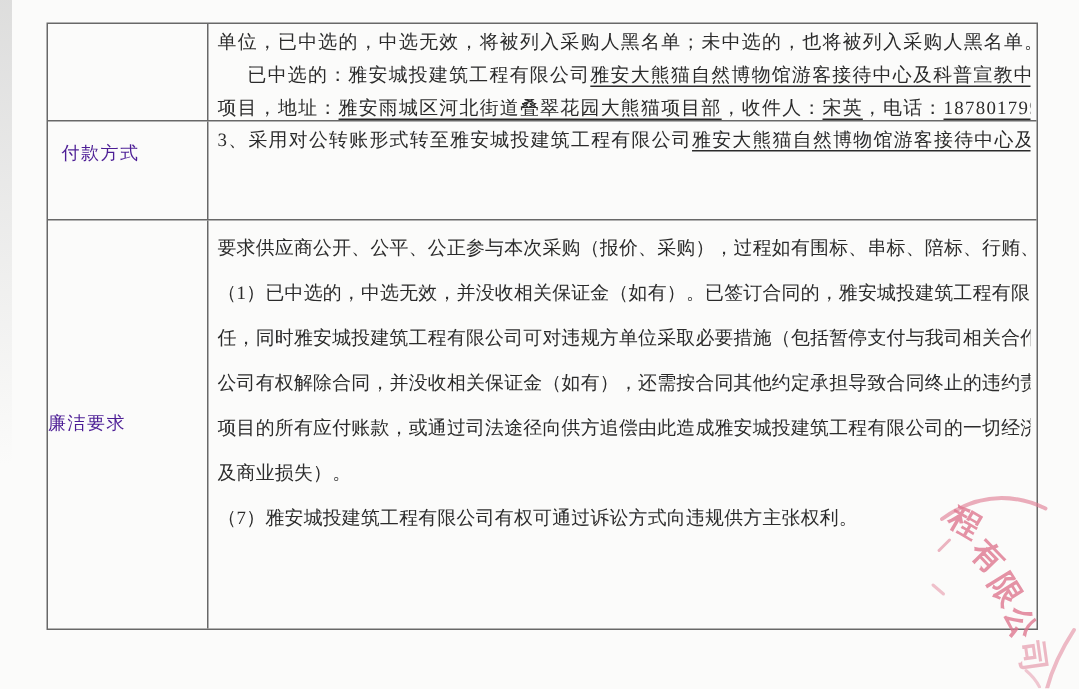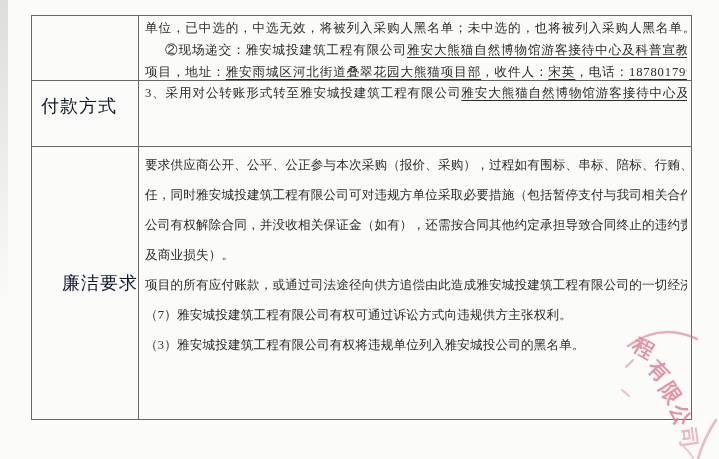--- a/index.html
+++ b/index.html
@@ -25,26 +25,26 @@
   }
   .trow{display:flex;border-bottom:1.4px solid #686868;box-sizing:border-box;}
   .trow:last-child{border-bottom:none;}
   .r0{height:64.5px;}
   .r1{height:66px;}
   .r2{height:272.5px;}
   .cell{box-sizing:border-box;}
   .label{
     width:107px;flex:0 0 107px;
     border-right:1.4px solid #686868;
-    font-size:18px;letter-spacing:1px;color:#0f172a;
+    font-size:12px;letter-spacing:1px;color:#4c1d95;
     display:flex;
   }
   .lab0{}
   .lab1{padding-left:9px;padding-top:13px;}
-  .lab2{align-items:center;justify-content:flex-end;}
+  .lab2{align-items:center;justify-content:flex-start;}
   .content{
     flex:1 1 auto;min-width:0;
     padding:1px 4px 0 6px;
     overflow:hidden;
   }
   .line{white-space:nowrap;overflow:hidden;}
   .con0 .line,.con1 .line{line-height:22px;font-size:12.6px;letter-spacing:.85px;}
   .con2{padding-top:3px;}
   .con2 .line{line-height:30px;font-size:12.6px;letter-spacing:.15px;}
   .indent{padding-left:20px;}
@@ -71,44 +71,44 @@
 <body>
 
 <div class="page">
   <div class="edge-shade"></div>
 
   <div class="doc-table" id="doc-table">
       <div class="trow r0">
         <div class="cell label lab0"></div>
         <div class="cell content con0">
           <div class="line"><span>单位，已中选的，中选无效，将被列入采购人黑名单；未中选的，也将被列入采购人黑名单。</span></div>
-          <div class="line indent"><span>②现场递交：雅安城投建筑工程有限公司</span><span class="u">雅安大熊猫自然博物馆游客接待中心及科普宣教中心</span></div>
+          <div class="line indent"><span>已中选的：雅安城投建筑工程有限公司</span><span class="u">雅安大熊猫自然博物馆游客接待中心及科普宣教中心</span></div>
           <div class="line"><span>项目，地址：</span><span class="u">雅安雨城区河北街道叠翠花园大熊猫项目部</span><span>，收件人：</span><span class="u">宋英</span><span>，电话：</span><span class="u">18780179962</span></div>
         </div>
       </div>
       <div class="trow r1">
         <div class="cell label lab1">
           <span>付款方式</span>
         </div>
         <div class="cell content con1">
           <div class="line"><span>3、采用对公转账形式转至雅安城投建筑工程有限公司</span><span class="u">雅安大熊猫自然博物馆游客接待中心及科普</span></div>
         </div>
       </div>
       <div class="trow r2">
         <div class="cell label lab2">
           <span>廉洁要求</span>
         </div>
         <div class="cell content con2">
           <div class="line"><span>要求供应商公开、公平、公正参与本次采购（报价、采购），过程如有围标、串标、陪标、行贿、</span></div>
+          <div class="line"><span>（1）已中选的，中选无效，并没收相关保证金（如有）。已签订合同的，雅安城投建筑工程有限</span></div>
           <div class="line"><span>任，同时雅安城投建筑工程有限公司可对违规方单位采取必要措施（包括暂停支付与我司相关合作</span></div>
           <div class="line"><span>公司有权解除合同，并没收相关保证金（如有），还需按合同其他约定承担导致合同终止的违约责</span></div>
+          <div class="line"><span>项目的所有应付账款，或通过司法途径向供方追偿由此造成雅安城投建筑工程有限公司的一切经济</span></div>
           <div class="line"><span>及商业损失）。</span></div>
-          <div class="line"><span>项目的所有应付账款，或通过司法途径向供方追偿由此造成雅安城投建筑工程有限公司的一切经济</span></div>
           <div class="line"><span>（7）雅安城投建筑工程有限公司有权可通过诉讼方式向违规供方主张权利。</span></div>
-          <div class="line"><span>（3）雅安城投建筑工程有限公司有权将违规单位列入雅安城投公司的黑名单。</span></div>
         </div>
       </div>
     </div>
 
   <div class="stamp" id="stamp" style="color: rgb(223, 120, 144);">
     <svg width="719" height="459" viewBox="0 0 719 459">
       <path d="M 628 346 Q 661 322 697 339" fill="none" stroke="currentColor" stroke-width="2.6" opacity="0.6" stroke-linecap="round"></path>
       <path d="M 716 420 Q 703 440 698 459" fill="none" stroke="currentColor" stroke-width="2.6" opacity="0.5" stroke-linecap="round"></path>
       <path d="M 633 360 L 626 367" fill="none" stroke="currentColor" stroke-width="2" opacity="0.55" stroke-linecap="round"></path>
       <path d="M 622 390 L 629 396" fill="none" stroke="currentColor" stroke-width="2" opacity="0.45" stroke-linecap="round"></path>

